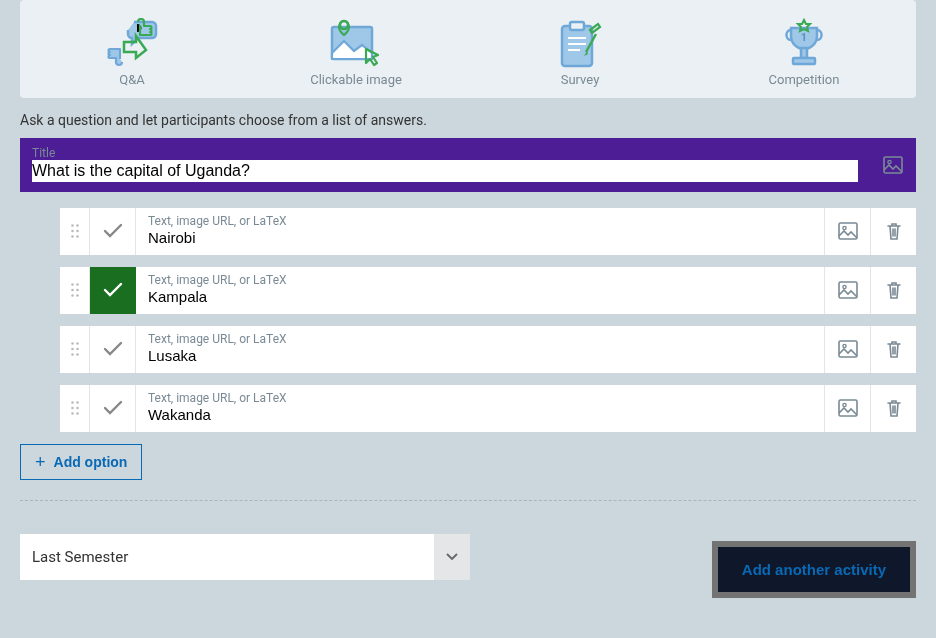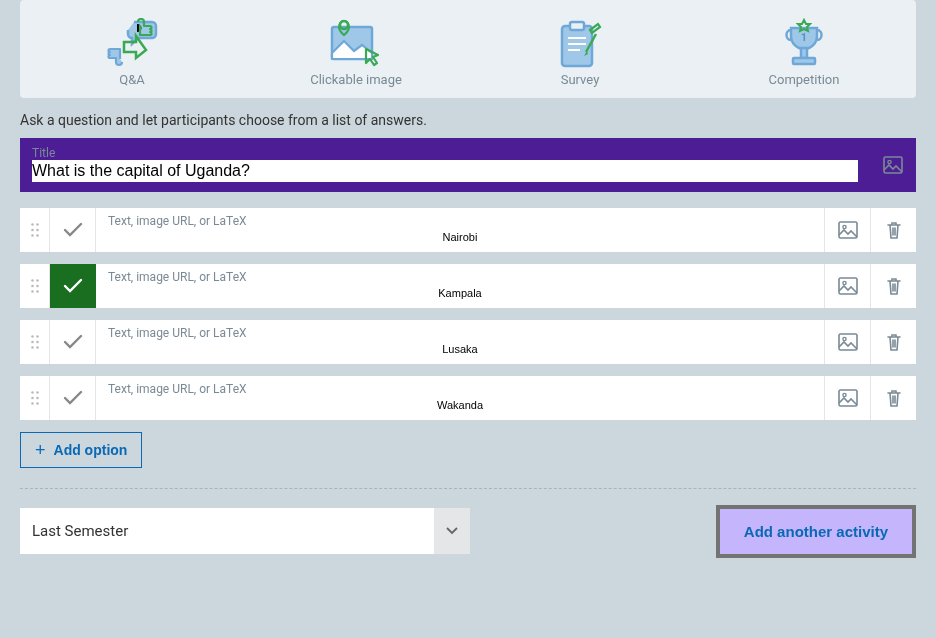--- a/index.html
+++ b/index.html
@@ -86,20 +86,21 @@
     justify-content: center;
     color: #7a8a95;
     cursor: pointer;
   }
   
   .option-row {
     display: flex;
     background: #fff;
     margin-bottom: 12px;
     align-items: stretch;
+    margin-left: 40px;
   }
   .drag-handle {
     width: 30px;
     display: flex;
     align-items: center;
     justify-content: center;
     color: #bbb;
     cursor: grab;
     border-right: 1px solid #e5e5e5;
   }
@@ -118,24 +119,23 @@
   .check-icon { color: #888; }
   .check-cell.correct .check-icon { color: #fff; }
   .option-content {
     flex: 1;
     padding: 6px 12px 8px 12px;
   }
   .option-placeholder { font-size: 12px; color: #7a8a95; }
   .option-input {
     border: none;
     width: 100%;
-    font-size: 11px;
+    font-size: 15px;
     padding: 1px 0;
     outline: none;
-    text-align: center;
   }
   .row-action {
     width: 46px;
     display: flex;
     align-items: center;
     justify-content: center;
     color: #7a8a95;
     cursor: pointer;
     border-left: 1px solid #e5e5e5;
   }
@@ -186,23 +186,24 @@
   }
   .spacer { flex: 1; }
   .btn {
     padding: 14px 24px;
     font-size: 15px;
     font-weight: 600;
     cursor: pointer;
     border: none;
   }
   .btn-outline {
-    background: #c4b5fd;
+    background: #0f172a;
     color: #0969b4;
-    border: 4px solid #737373;
+    border: 6px solid #737373;
+    margin-top: 24px;
   }
   .btn-primary {
     background: #0969b4;
     color: #fff;
   }
   svg { display: block; }
 </style>
 </head>
 <body>
 

